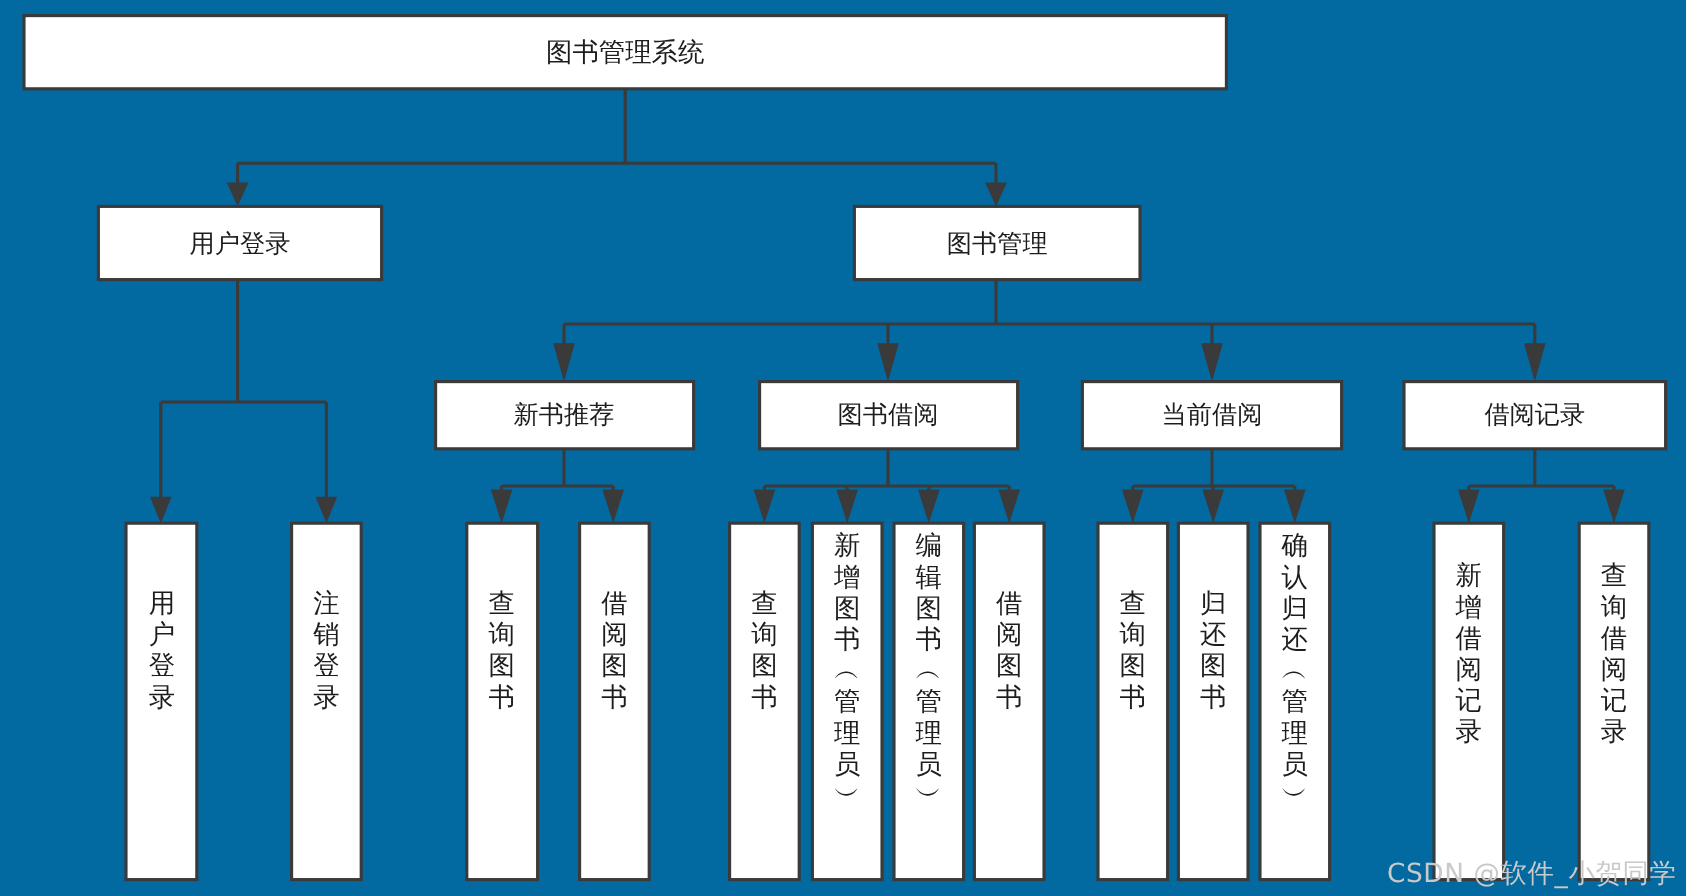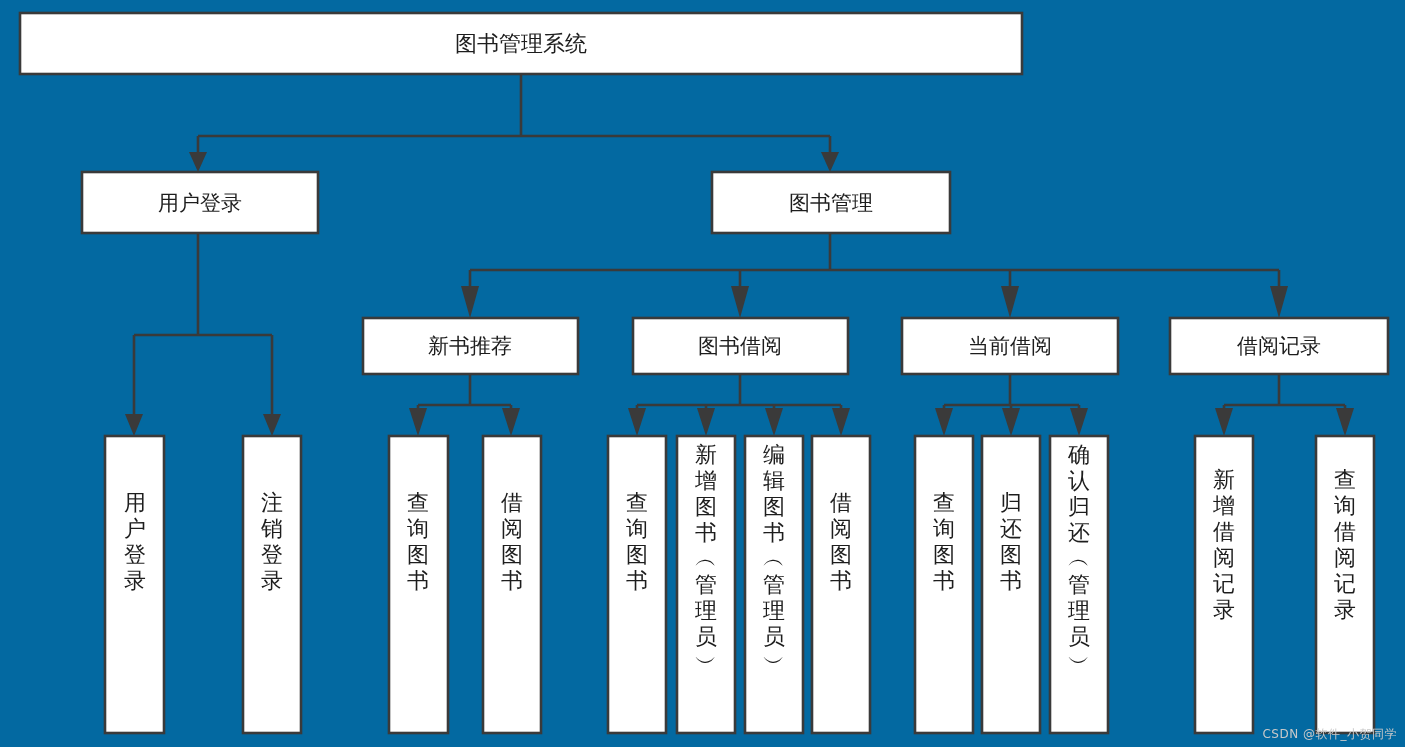--- a/index.html
+++ b/index.html
@@ -59,21 +59,21 @@
     fill: #1d1d1d;
     font-family: "DejaVu Sans", "Liberation Sans", sans-serif;
     font-size: 22px;
     text-anchor: middle;
   }
   .watermark {
     position: absolute;
     right: 8px;
     bottom: 4px;
     color: #c9c9c9;
-    font-size: 12px;
+    font-size: 22px;
     font-family: "DejaVu Sans", "Liberation Sans", sans-serif;
     letter-spacing: 0.5px;
     white-space: nowrap;
     pointer-events: none;
     text-align: right;
   }
 </style>
 </head>
 <body>
 

